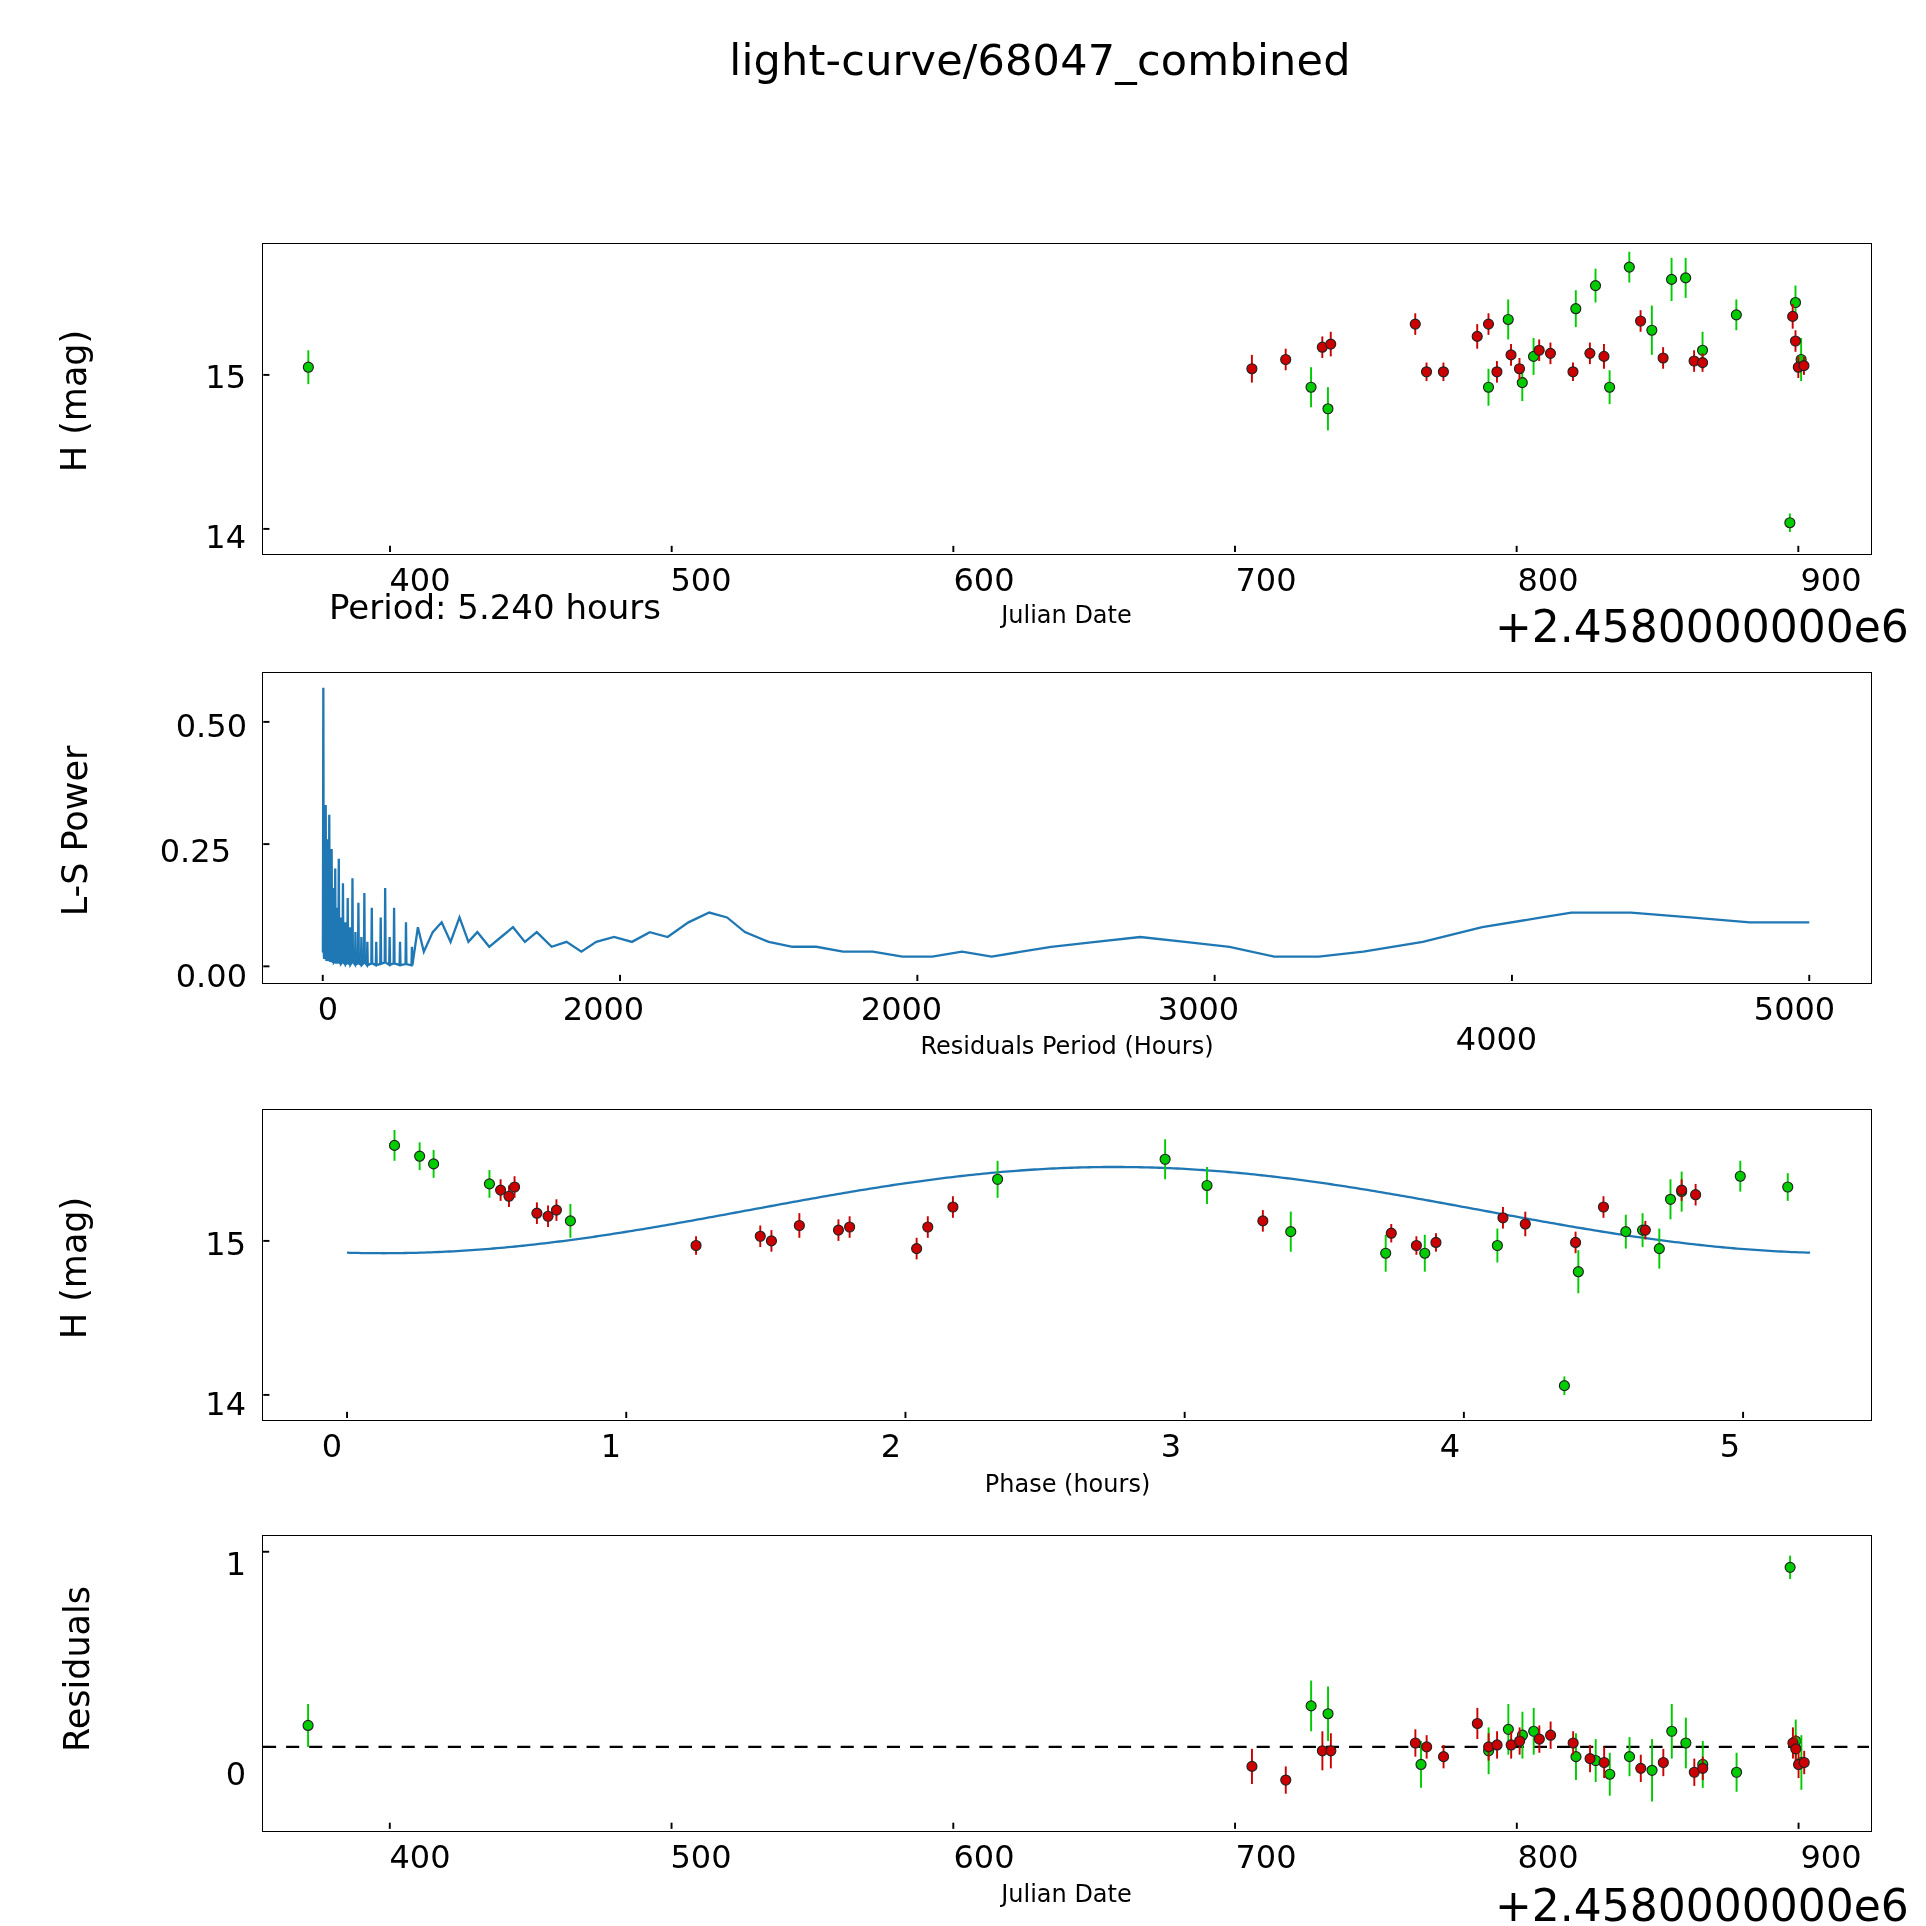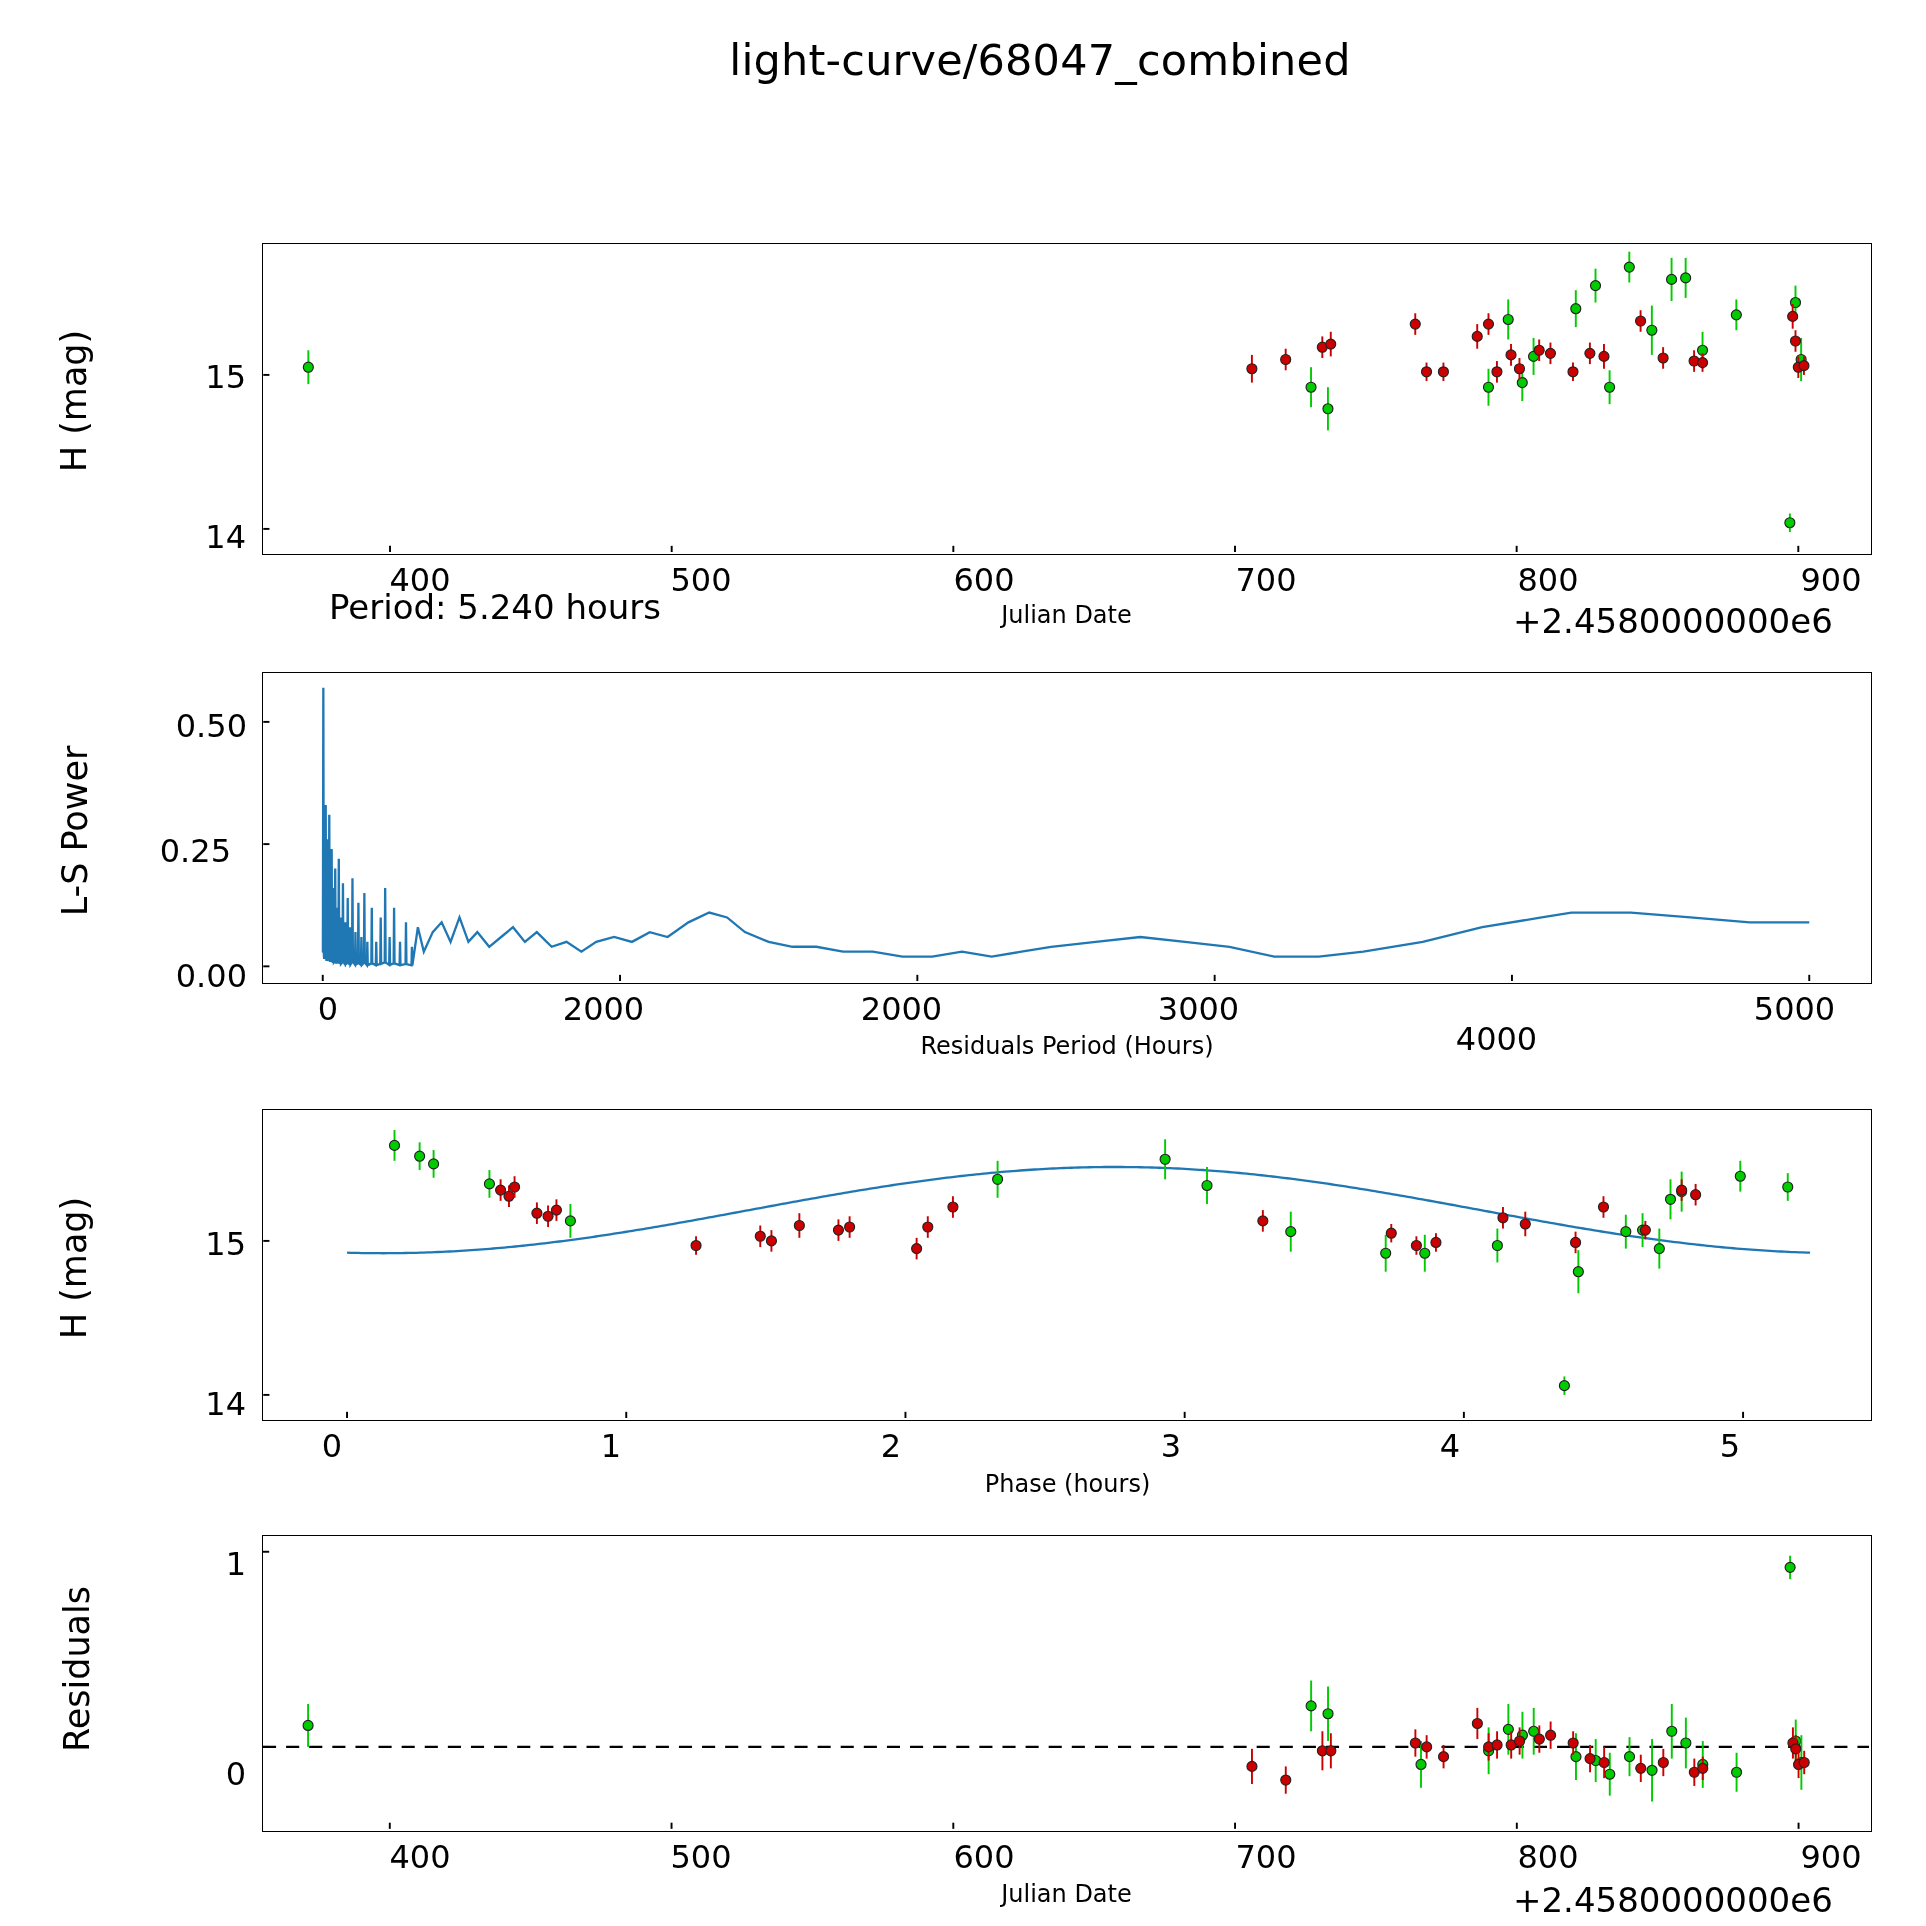--- a/index.html
+++ b/index.html
@@ -59,23 +59,22 @@
     position: absolute;
     font-size: 32px;
     text-align: center;
     white-space: nowrap;
   }
   .tick-label.right {
     text-align: right;
   }
   .offset-label {
     position: absolute;
-    font-size: 34px;
+    font-size: 44px;
     white-space: nowrap;
-    margin-left: 18px;
   }
   .annotation {
     position: absolute;
     font-size: 34px;
     white-space: nowrap;
   }
 </style>
 </head>
 <body>
 

